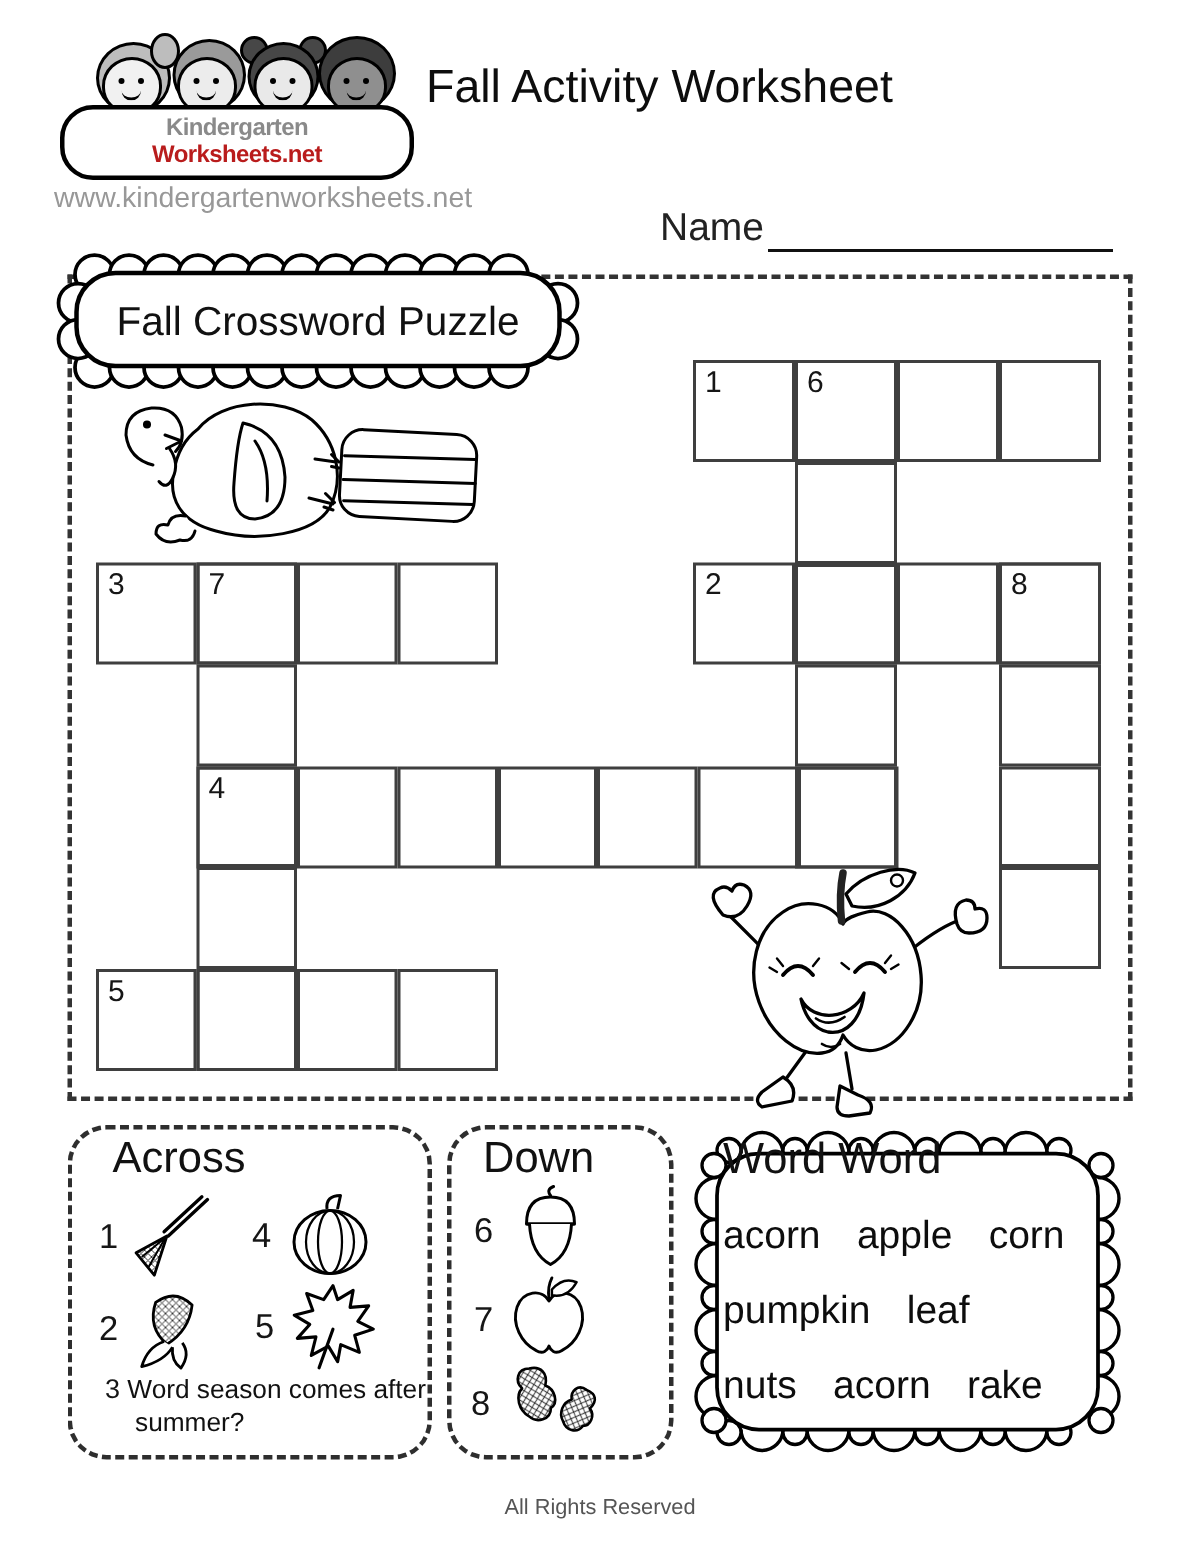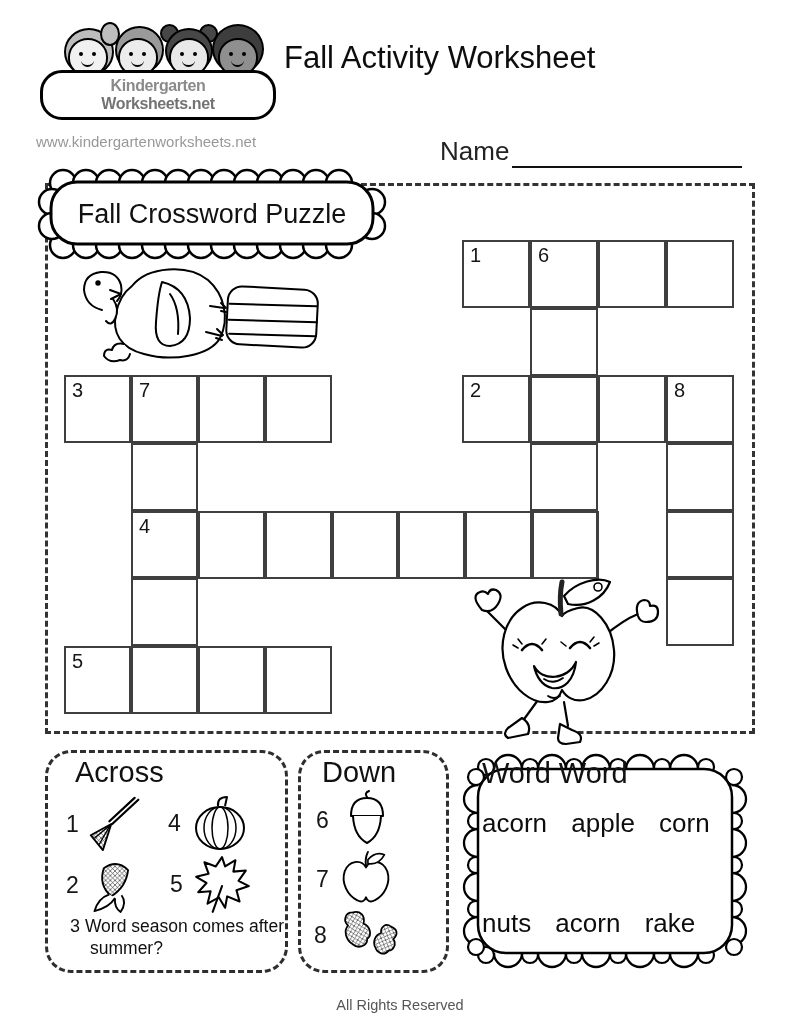--- a/index.html
+++ b/index.html
@@ -11,22 +11,22 @@
   .kid{position:absolute;width:52px;height:60px;z-index:1;}
   .hair{position:absolute;border-radius:50%;border:2px solid #000;}
   .bun{position:absolute;border-radius:50%;border:2px solid #000;}
   .face{position:absolute;border:2px solid #000;border-radius:50% 50% 46% 46%;}
   .eye{position:absolute;width:4px;height:4px;background:#000;border-radius:50%;}
   .smile{position:absolute;width:13px;height:7px;border-bottom:2px solid #000;border-radius:0 0 12px 12px;}
   #logo-banner{left:40px;top:70px;width:230px;height:44px;border:3.5px solid #000;border-radius:22px;
         background:#fff;z-index:2;display:flex;align-items:center;justify-content:center;
         font-weight:bold;font-size:16px;letter-spacing:-0.4px;white-space:nowrap;flex-direction:column;}
   #logo-banner .gray{color:#8a8a8a;}
-  #logo-banner .black{color:#737373;}
-  #logo-url{left:36px;top:133px;font-size:15px;color:#989898;}
+  #logo-banner .black{color:#b91c1c;}
+  #logo-url{left:36px;top:122px;font-size:19px;color:#989898;}
 
   
   #page-title{left:284px;top:40px;font-size:31px;color:#0d0d0d;}
   #name-label{left:440px;top:136px;font-size:26px;color:#222;}
   #name-line{left:512px;top:138px;width:230px;height:28px;border-bottom:2.5px solid #111;}
 
   
   #main-box{left:45px;top:183px;width:710px;height:551px;border:3px dashed #333;box-sizing:border-box;background:#fff;}
   #bubble-svg{left:36px;top:166px;width:352px;height:96px;z-index:3;}
   svg text{font-family:"Liberation Sans",sans-serif;fill:#111;}
@@ -372,17 +372,18 @@
         <circle cx="282" cy="118" r="8" fill="#fff" stroke="#000" stroke-width="2.2"></circle>
         <circle cx="24" cy="162" r="8" fill="#fff" stroke="#000" stroke-width="2.2"></circle>
         <circle cx="282" cy="162" r="8" fill="#fff" stroke="#000" stroke-width="2.2"></circle>
         <circle cx="24" cy="200" r="8" fill="#fff" stroke="#000" stroke-width="2.2"></circle>
         <circle cx="282" cy="200" r="8" fill="#fff" stroke="#000" stroke-width="2.2"></circle>
         <rect x="26" y="22" width="254" height="184" rx="28" fill="#fff" stroke="#000" stroke-width="2.5"></rect>
       </g>
   </svg>
   <div id="wordbank-title" class="abs">Word Word</div>
   <div id="wb-row-0" class="wb-row">acorn apple corn</div>
+  <div id="wb-row-1" class="wb-row">pumpkin leaf</div>
   <div id="wb-row-2" class="wb-row">nuts acorn rake</div>
 
   <div id="footer-2" class="footer-line">All Rights Reserved</div>
 
 </div>
 
 </body></html>

